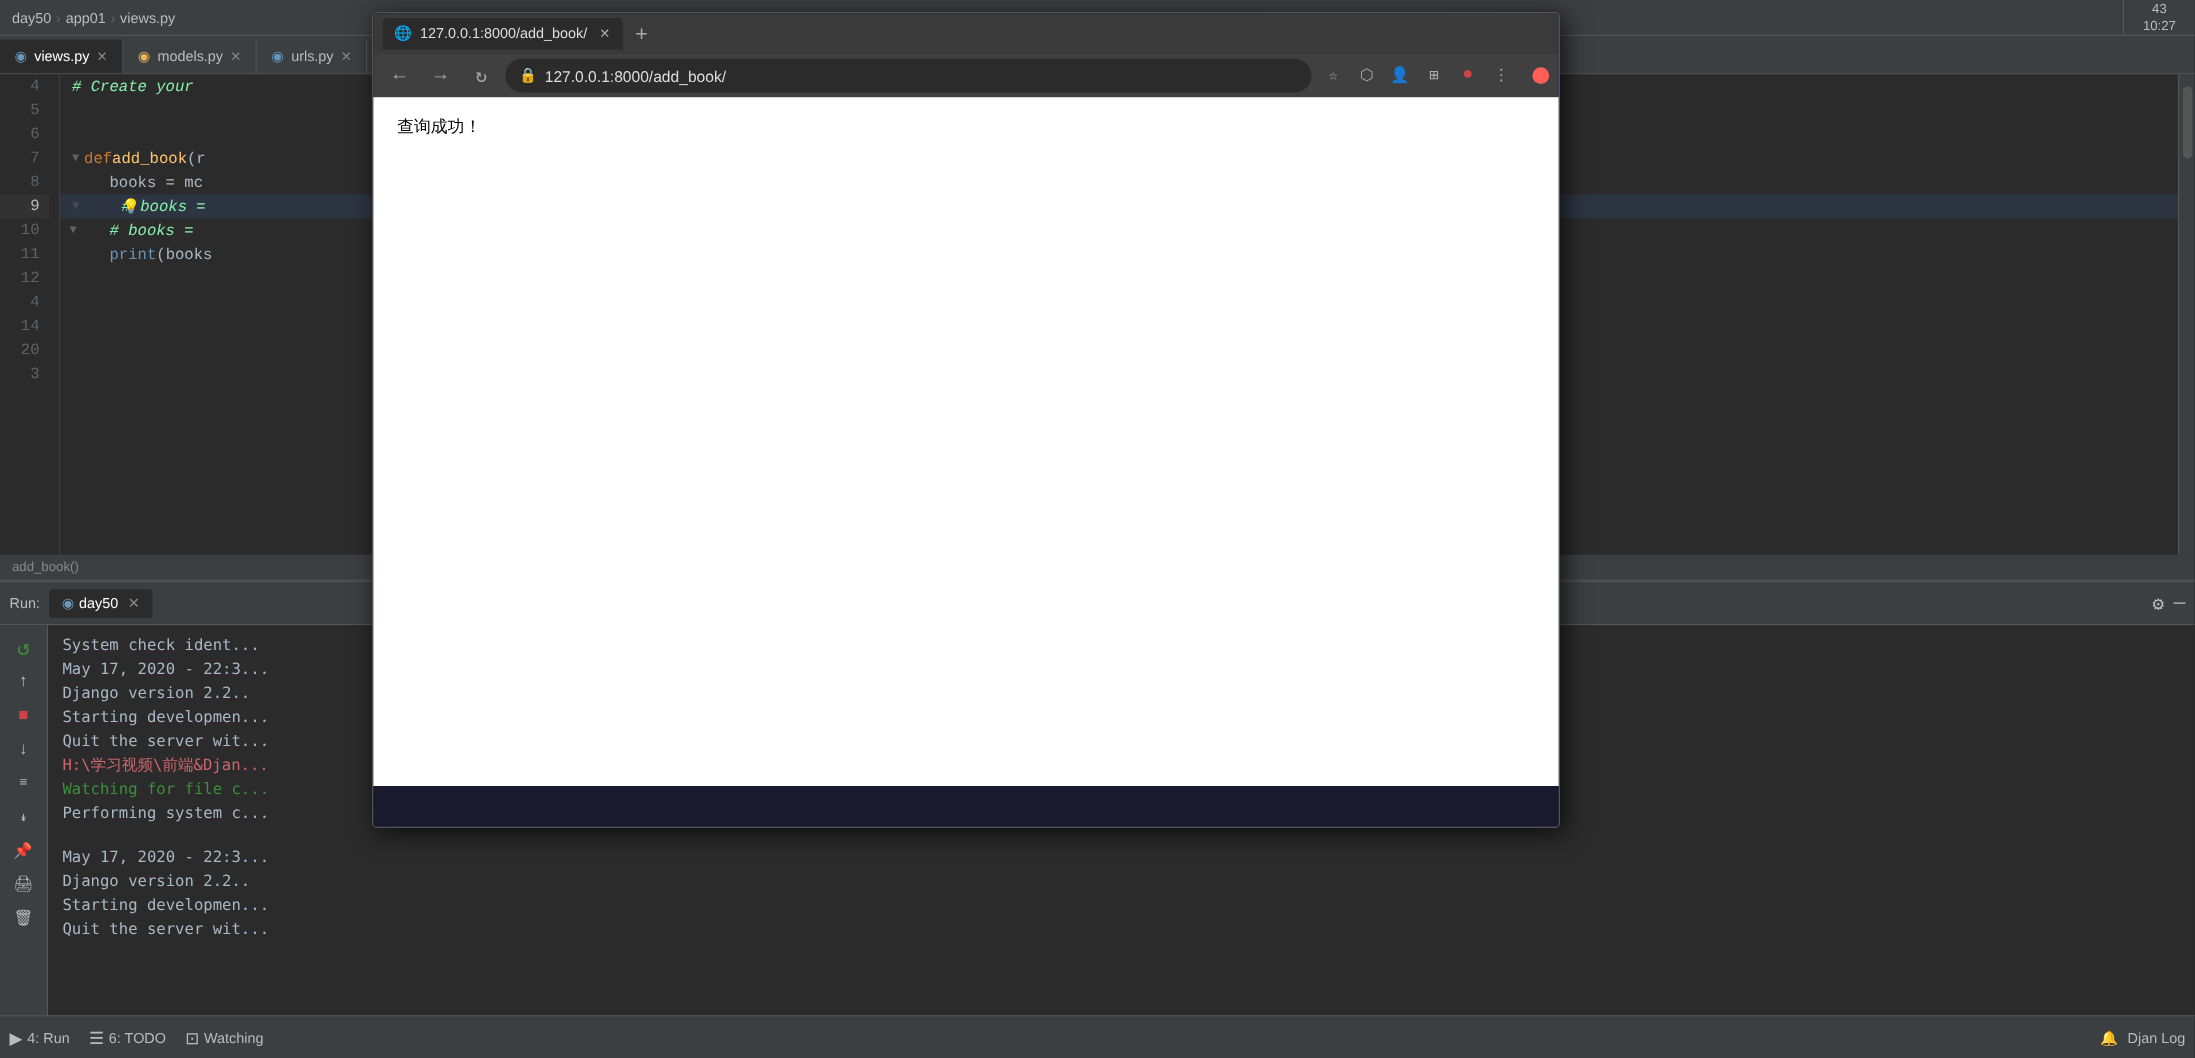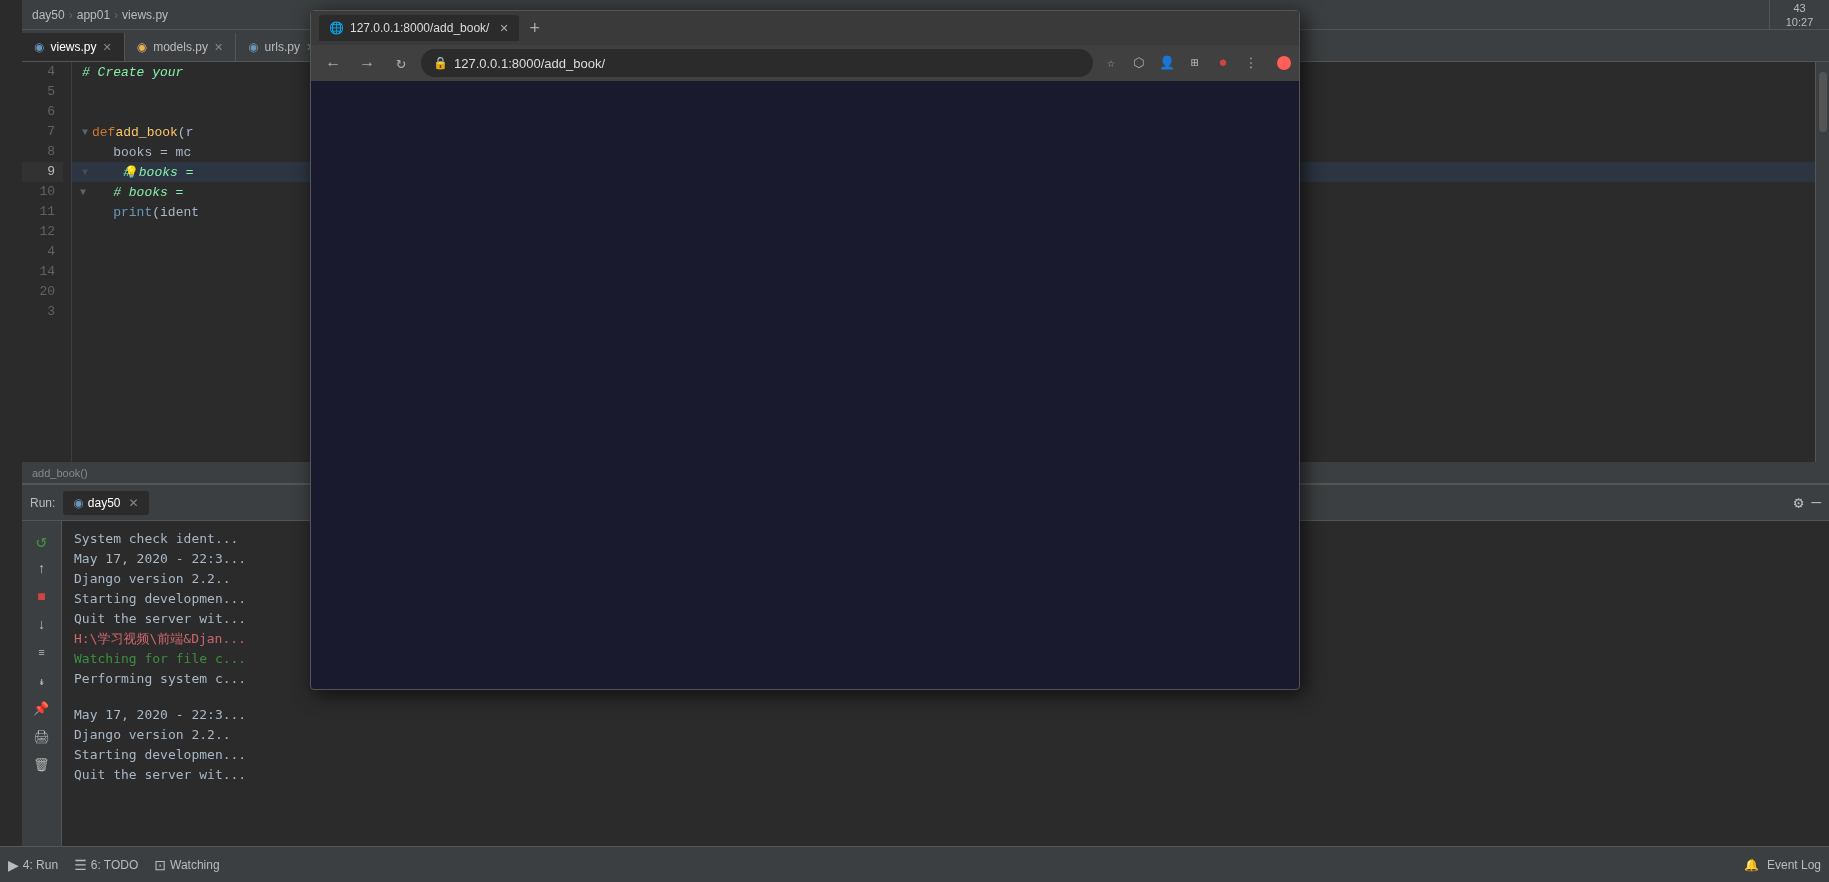--- a/index.html
+++ b/index.html
@@ -398,21 +398,21 @@
       color: #bbb;
       font-size: 12px;
       font-family: Arial, sans-serif;
       border-left: 1px solid #555;
       border-bottom: 1px solid #555;
     }
   </style>
 </head>
 <body>
 
-<div style="position:relative; width:1829px; height:882px; overflow:hidden; background:#2b2b2b;padding-left:22px;">
+<div style="position:relative; width:1829px; height:882px; overflow:hidden; background:#2b2b2b;">
 
   <div class="title-bar">
     <div class="title-bar-breadcrumb">
       <span>day50</span>
       <span class="breadcrumb-sep">›</span>
       <span>app01</span>
       <span class="breadcrumb-sep">›</span>
       <span>views.py</span>
     </div>
 
@@ -488,21 +488,21 @@
         </div>
 
         <div class="code-line">
           <span style="position:absolute; left:8px; color:#606366; font-size:10px;">▼</span>
           <span class="cm">&nbsp;&nbsp;&nbsp;&nbsp;# books =</span>
         </div>
 
         <div class="code-line">
           <span class="var">&nbsp;&nbsp;&nbsp;&nbsp;</span>
           <span class="bl">print</span>
-          <span class="op">(ident</span>
+          <span class="op">(books</span>
         </div>
 
         <div class="code-line"></div>
         <div class="code-line"></div>
         <div class="code-line"></div>
         <div class="code-line"></div>
         <div class="code-line"></div>
       </div>
 
       <div class="editor-right">
@@ -571,21 +571,21 @@
     <div class="status-item">
       <span class="icon">☰</span>
       <span>6: TODO</span>
     </div>
     <div class="status-item">
       <span class="icon">⊡</span>
       <span>Watching</span>
     </div>
     <div class="status-right">
       <span style="color:#bbb; cursor:pointer;">🔔</span>
-      <span style="cursor:pointer;">Event Log</span>
+      <span style="cursor:pointer;">Djan Log</span>
     </div>
   </div>
 
   <div class="browser-overlay">
 
     <div style="position:absolute; top:0; right:0; width:100%; height:70px; background: linear-gradient(to right, #1a1a2e 50%, #2a1a3e 70%, #3a2a4e 85%, #4a3a5e 100%); z-index:-1; overflow:hidden;">
       <div style="position:absolute; top:5px; right:10px; width:3px; height:3px; background:white; border-radius:50%; opacity:0.8;"></div>
       <div style="position:absolute; top:15px; right:50px; width:2px; height:2px; background:white; border-radius:50%; opacity:0.6;"></div>
       <div style="position:absolute; top:8px; right:100px; width:2px; height:2px; background:white; border-radius:50%; opacity:0.9;"></div>
       <div style="position:absolute; top:20px; right:150px; width:3px; height:3px; background:white; border-radius:50%; opacity:0.7;"></div>
@@ -617,15 +617,18 @@
         <div class="nav-icon-btn">⬡</div>
         <div class="nav-icon-btn">👤</div>
         <div class="nav-icon-btn">⊞</div>
         <div class="nav-icon-btn" style="color:#cc4444; font-size:14px;">⏺</div>
         <div class="nav-icon-btn">⋮</div>
       </div>
 
       <div class="browser-close-btn" style="margin-left:8px;">✕</div>
     </div>
 
+    <div class="browser-content">
+      <div class="browser-content-text">查询成功！</div>
+    </div>
   </div>
 
 </div>
 
 </body></html>

